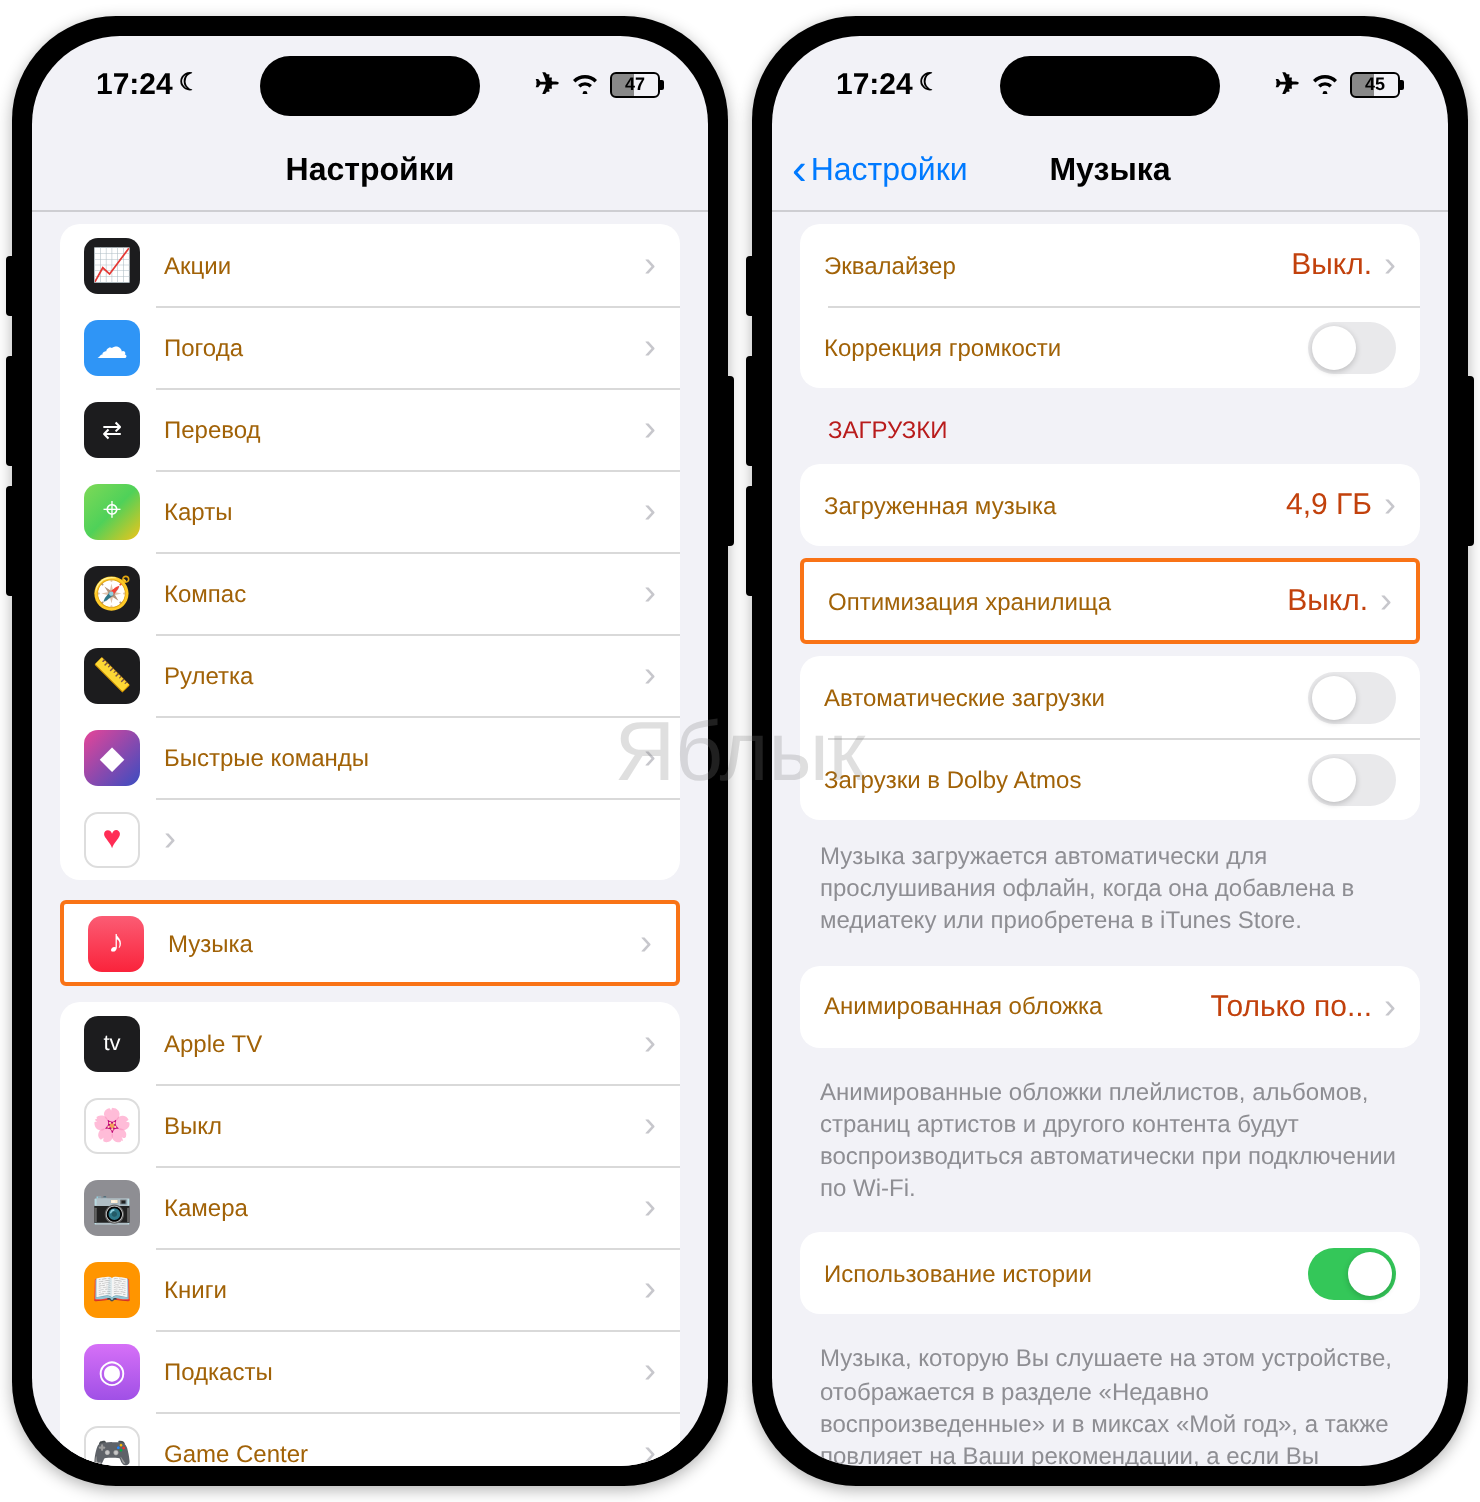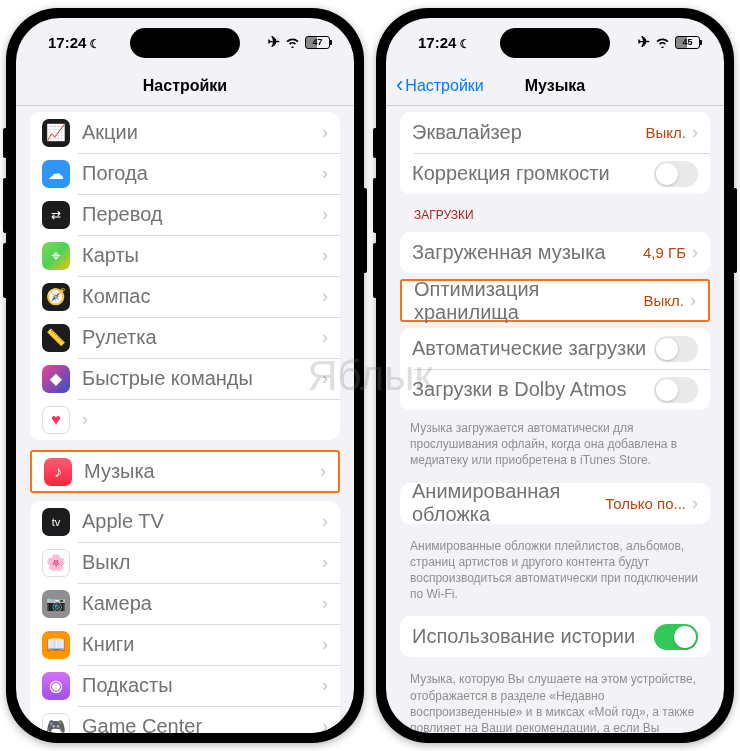--- a/index.html
+++ b/index.html
@@ -74,21 +74,21 @@
     }
     .status-bar {
       display: flex;
       justify-content: space-between;
       align-items: center;
       height: 48px;
       padding: 0 24px 0 32px;
       font-size: 15px;
       font-weight: 600;
     }
-    .status-left { display: flex; align-items: flex-end; gap: 3px; }
+    .status-left { display: flex; align-items: flex-start; gap: 3px; }
     .status-right { display: flex; align-items: center; gap: 5px; }
     .moon { font-size: 12px; }
     .battery-box {
       display: inline-flex;
       align-items: center;
       justify-content: center;
       width: 25px;
       height: 13px;
       border: 1px solid #000;
       border-radius: 3px;
@@ -167,22 +167,22 @@
       margin-right: 12px;
       display: flex;
       align-items: center;
       justify-content: center;
       font-size: 16px;
       color: #fff;
       flex-shrink: 0;
     }
     .label {
       flex: 1;
-      font-size: 20px;
-      color: #737373;
+      font-size: 12px;
+      color: #a16207;
     }
     .detail {
       color: #c2410c;
       font-size: 15px;
       margin-right: 6px;
     }
     .chev {
       color: #c7c7cc;
       font-size: 18px;
       font-weight: 400;

